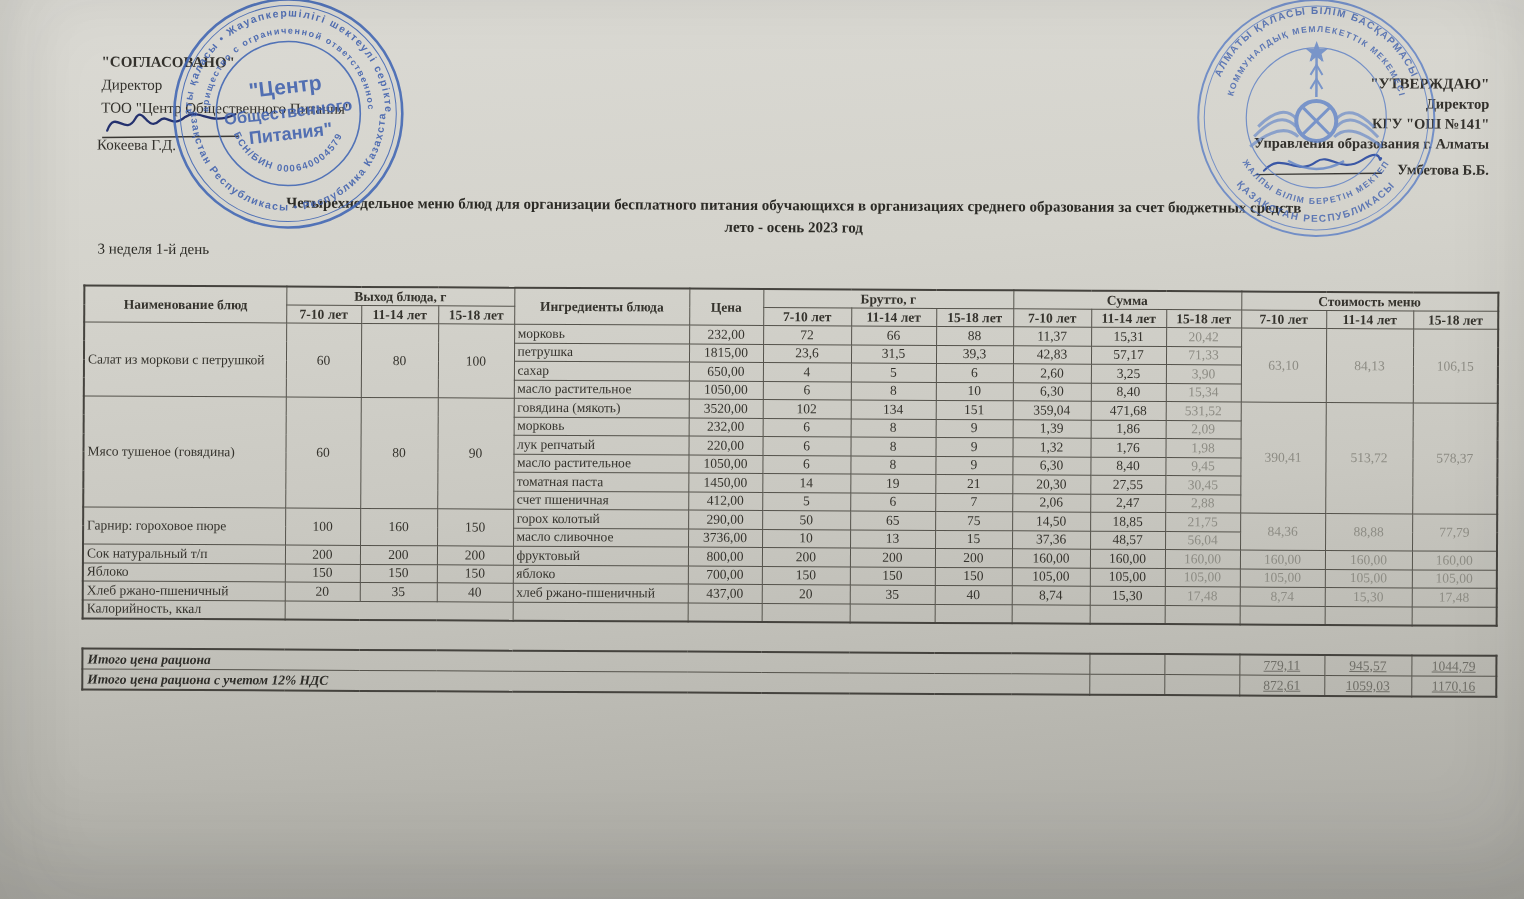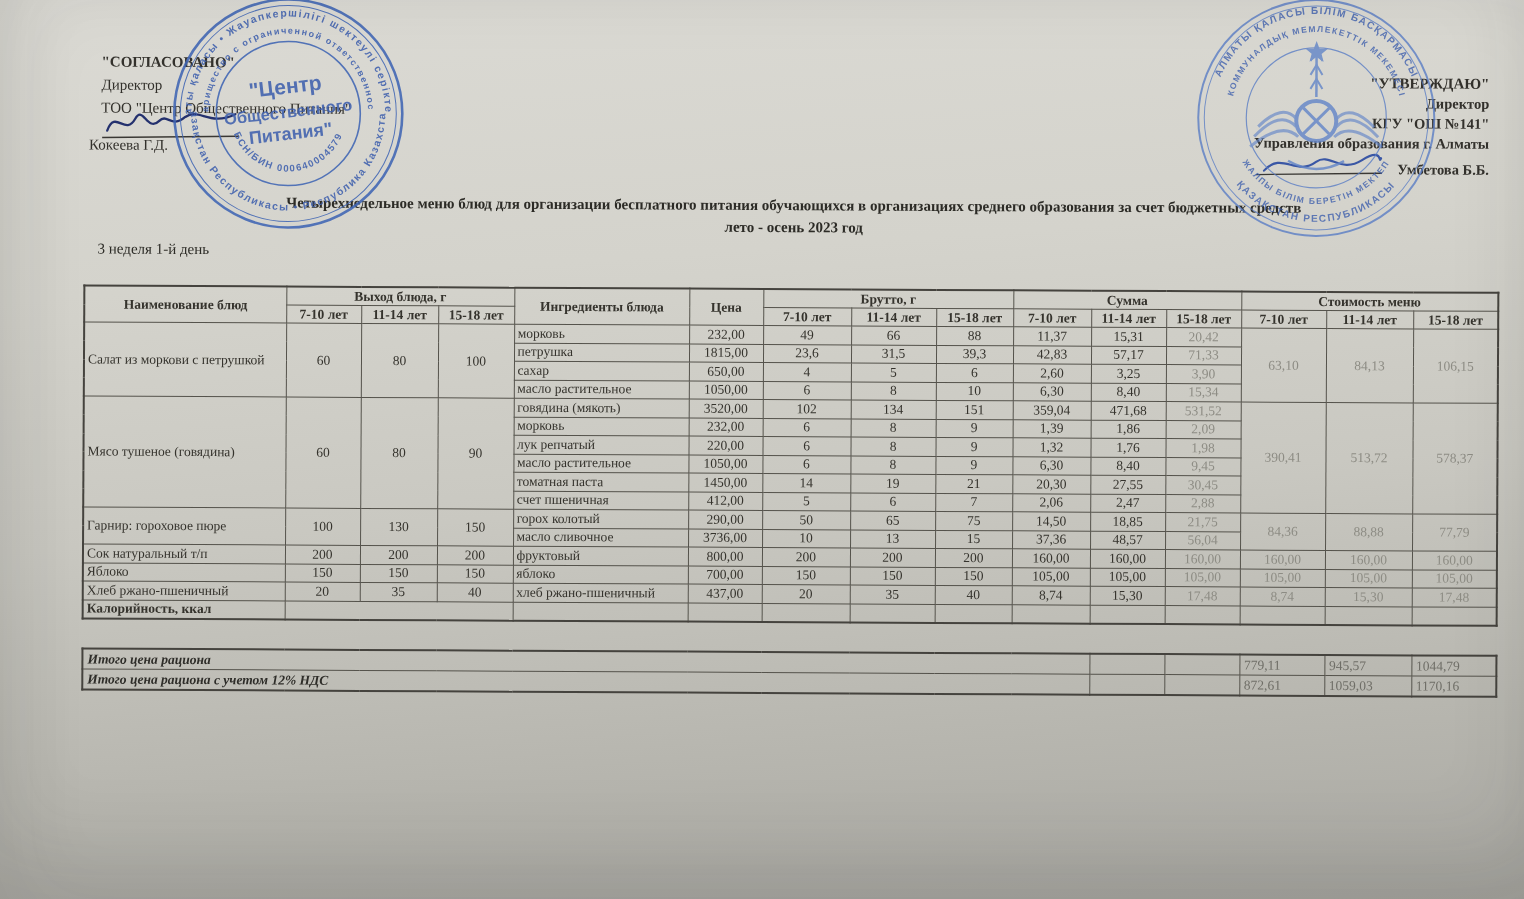--- a/index.html
+++ b/index.html
@@ -11,21 +11,21 @@
   .photo::after{content:"";position:absolute;inset:0;pointer-events:none;
     box-shadow:inset 0 -50px 80px rgba(40,40,35,.10), inset 30px 0 70px rgba(40,40,35,.05);}
   .page{position:absolute;inset:0;transform:rotate(.3deg);transform-origin:50% 40%;}
 
   
   .appr-left{position:absolute;left:100px;top:54px;font-size:15px;line-height:23px;z-index:2;}
   .appr-left .ttl{font-weight:bold;}
   .appr-right{position:absolute;right:36px;top:70px;width:310px;text-align:right;
     font-size:14.5px;line-height:20px;font-weight:bold;z-index:3;}
   .sig-left{position:absolute;left:98px;top:106px;z-index:3;}
-  .signer-left{position:absolute;left:88px;top:140px;font-size:15px;z-index:3;}
+  .signer-left{position:absolute;left:96px;top:140px;font-size:15px;z-index:3;}
   .sig-row{position:relative;height:26px;margin-top:2px;}
   .sig-row svg{position:absolute;right:105px;top:-6px;}
   .sig-row .nm{position:absolute;right:0;top:4px;}
 
   
   .stamp{position:absolute;z-index:4;pointer-events:none;}
   .stamp-left{left:158px;top:-10px;opacity:.88;}
   .stamp-right{left:1183px;top:-12px;opacity:.8;}
   .stamp text{fill:#4061ae;}
   .arc{font-family:"Liberation Sans",sans-serif;font-weight:bold;letter-spacing:1.5px;}
@@ -38,23 +38,23 @@
   .week{position:absolute;left:97px;top:244px;font-size:15px;color:#2c2b26;}
 
   
   table{border-collapse:collapse;table-layout:fixed;}
   .menu{position:absolute;left:83px;top:288px;width:1414px;border:2px solid #45433e;}
   .menu th,.menu td{border:1px solid #55534c;padding:0 3px;font-size:13.5px;
     text-align:center;overflow:hidden;white-space:nowrap;color:#35332d;line-height:14px;}
   .menu thead th{font-weight:bold;height:17px;}
   .menu tbody tr{height:18.5px;}
   td.t{text-align:left;}
-  td.b{font-weight:bold;}
+  td.b{font-weight:normal;}
   td.f{color:#8d8c84;}
-  td.r{text-align:left;}
+  td.r{text-align:center;text-decoration:underline;}
   td.bi{font-weight:bold;font-style:italic;text-align:left;font-size:14px;}
   .totals{position:absolute;left:83px;top:651px;width:1414px;border:2px solid #45433e;}
   .totals td{border:1px solid #55534c;padding:0 4px;font-size:13.5px;height:19px;
     color:#6f6e67;line-height:15px;white-space:nowrap;overflow:hidden;}
   .totals td.bi{color:#2e2d29;}
 </style>
 </head>
 <body>
 
 <div class="photo">
@@ -182,21 +182,21 @@
         </tr>
       </thead>
       <tbody id="menu-body">
           <tr>
             <td rowspan="4" class="t">Салат из моркови с петрушкой</td>
             <td rowspan="4">60</td>
             <td rowspan="4">80</td>
             <td rowspan="4">100</td>
             <td class="t">морковь</td>
             <td>232,00</td>
-            <td>49</td>
+            <td>72</td>
             <td>66</td>
             <td>88</td>
             <td>11,37</td>
             <td>15,31</td>
             <td class="f">20,42</td>
             <td rowspan="4" class="f">63,10</td>
             <td rowspan="4" class="f">84,13</td>
             <td rowspan="4" class="f">106,15</td>
           </tr>
           <tr>
@@ -292,21 +292,21 @@
             <td>5</td>
             <td>6</td>
             <td>7</td>
             <td>2,06</td>
             <td>2,47</td>
             <td class="f">2,88</td>
           </tr>
           <tr>
             <td rowspan="2" class="t">Гарнир: гороховое пюре</td>
             <td rowspan="2">100</td>
-            <td rowspan="2">130</td>
+            <td rowspan="2">160</td>
             <td rowspan="2">150</td>
             <td class="t">горох колотый</td>
             <td>290,00</td>
             <td>50</td>
             <td>65</td>
             <td>75</td>
             <td>14,50</td>
             <td>18,85</td>
             <td class="f">21,75</td>
             <td rowspan="2" class="f">84,36</td>

